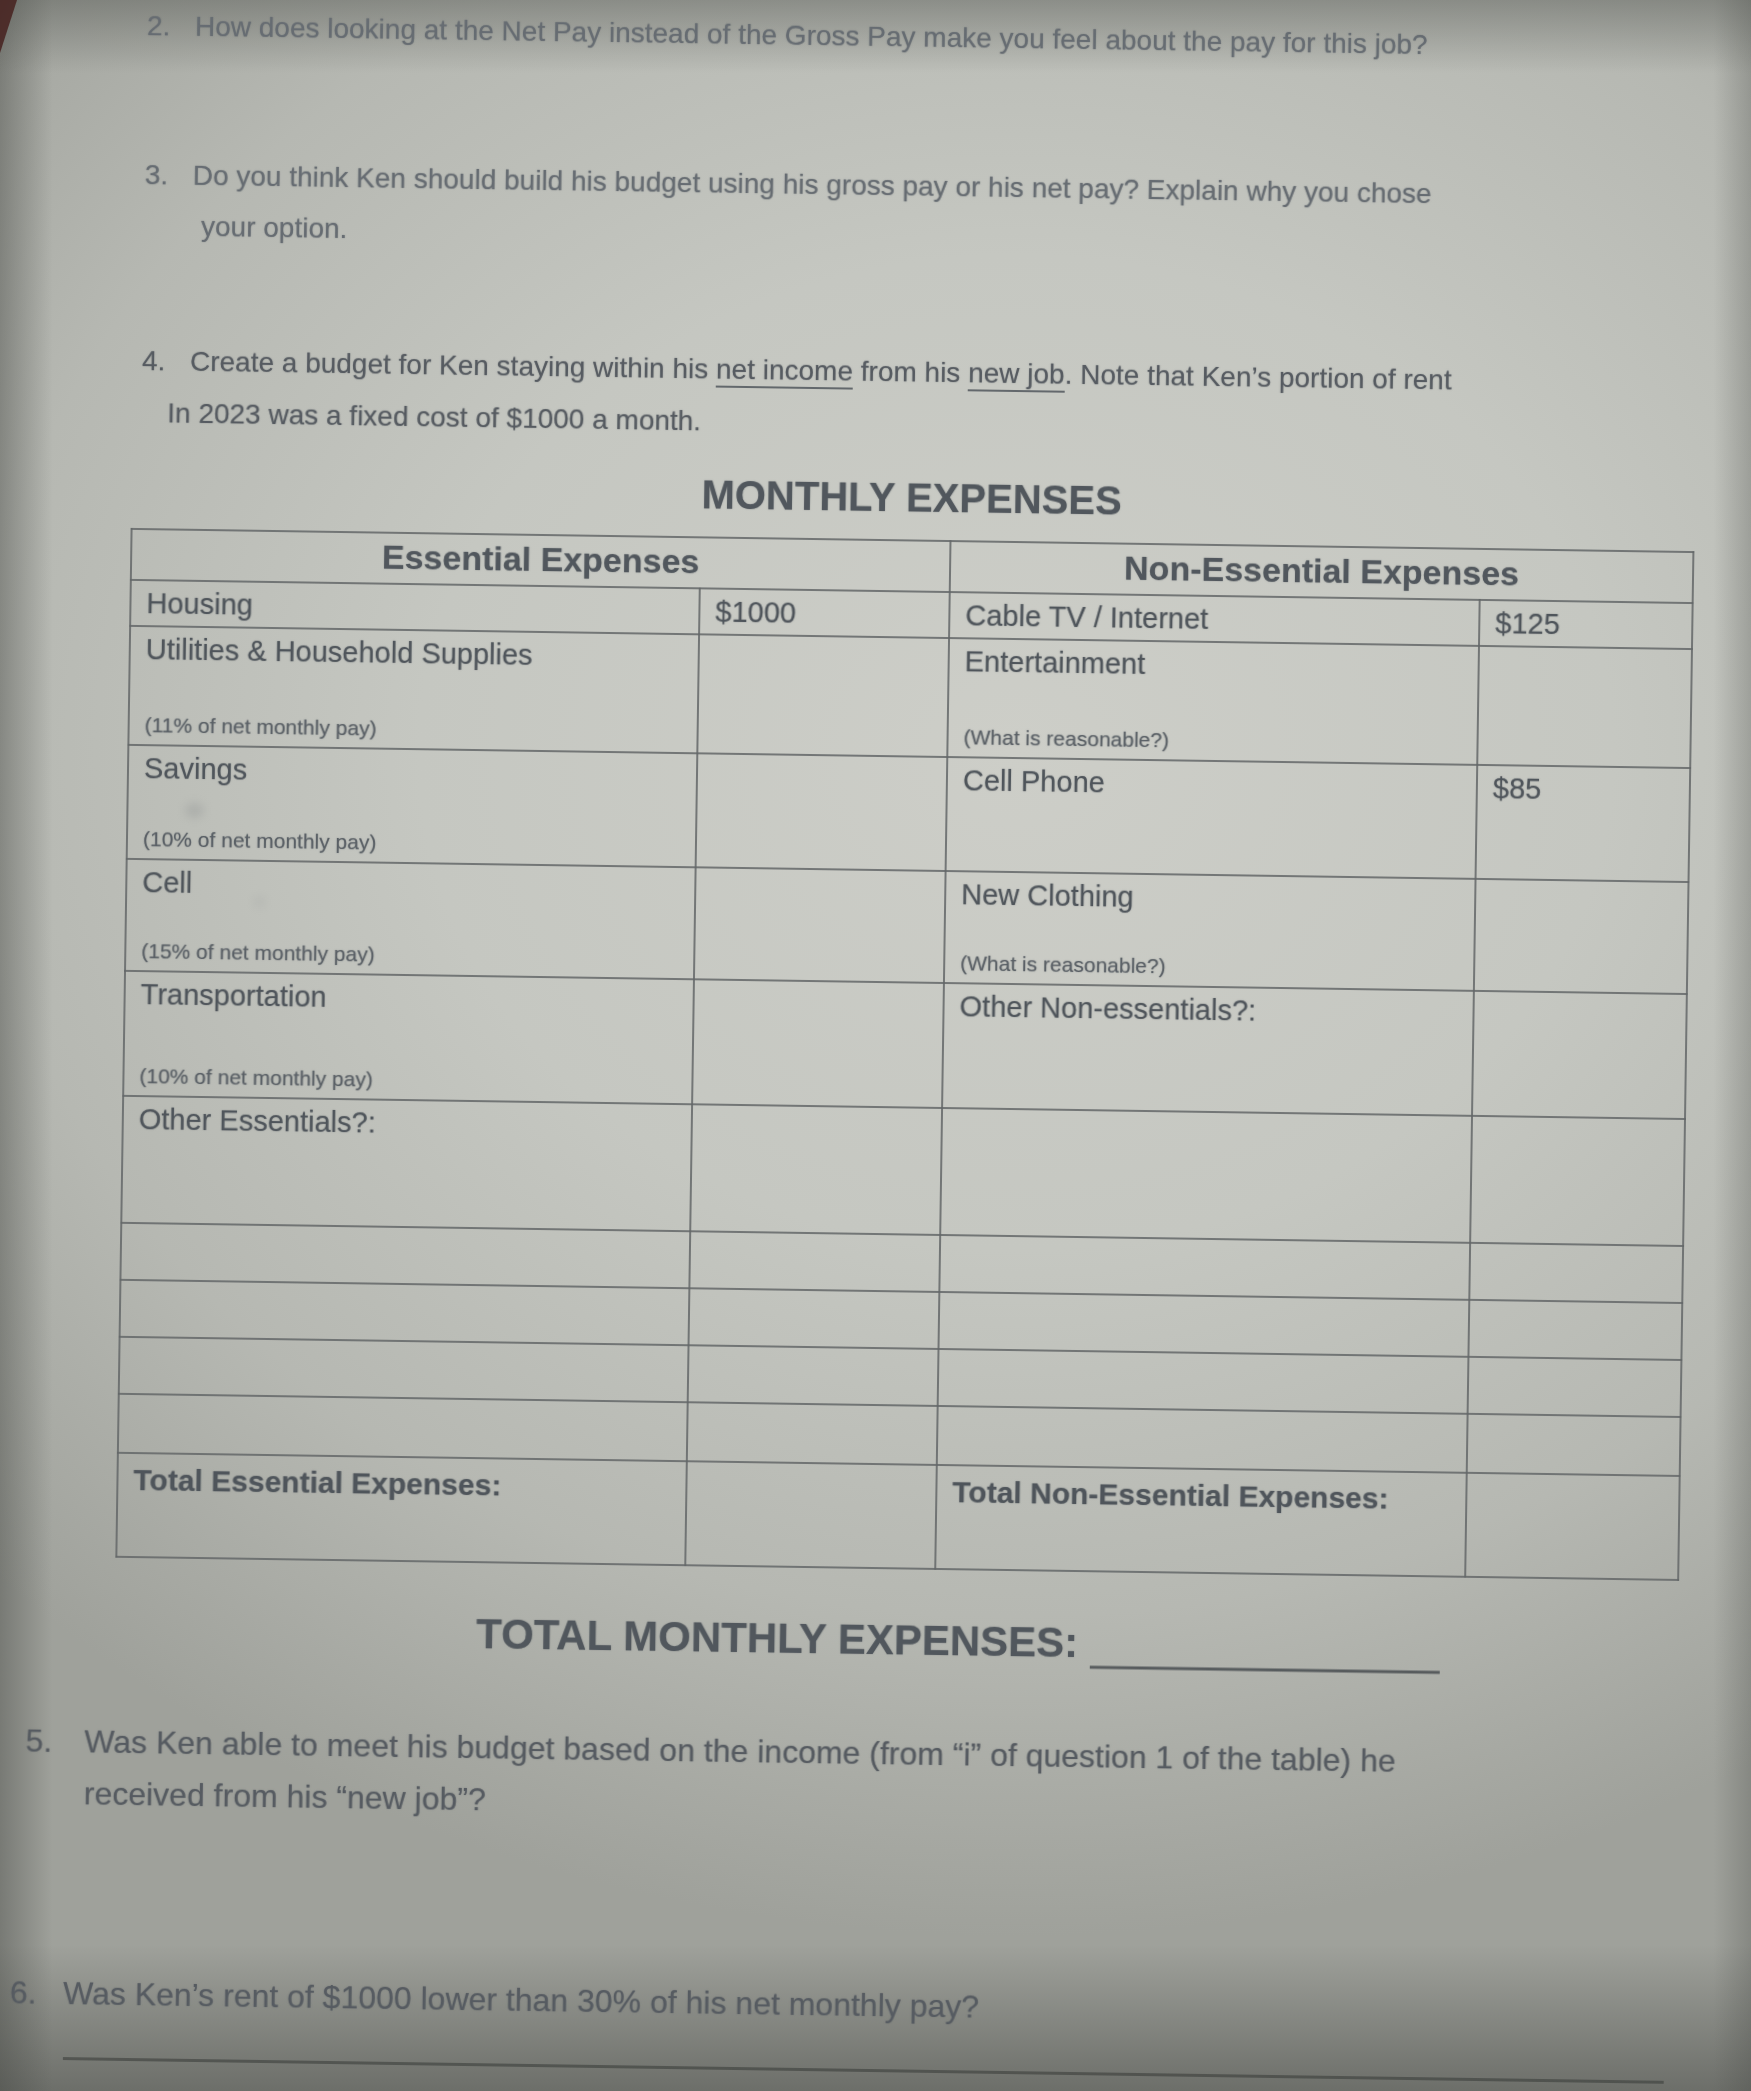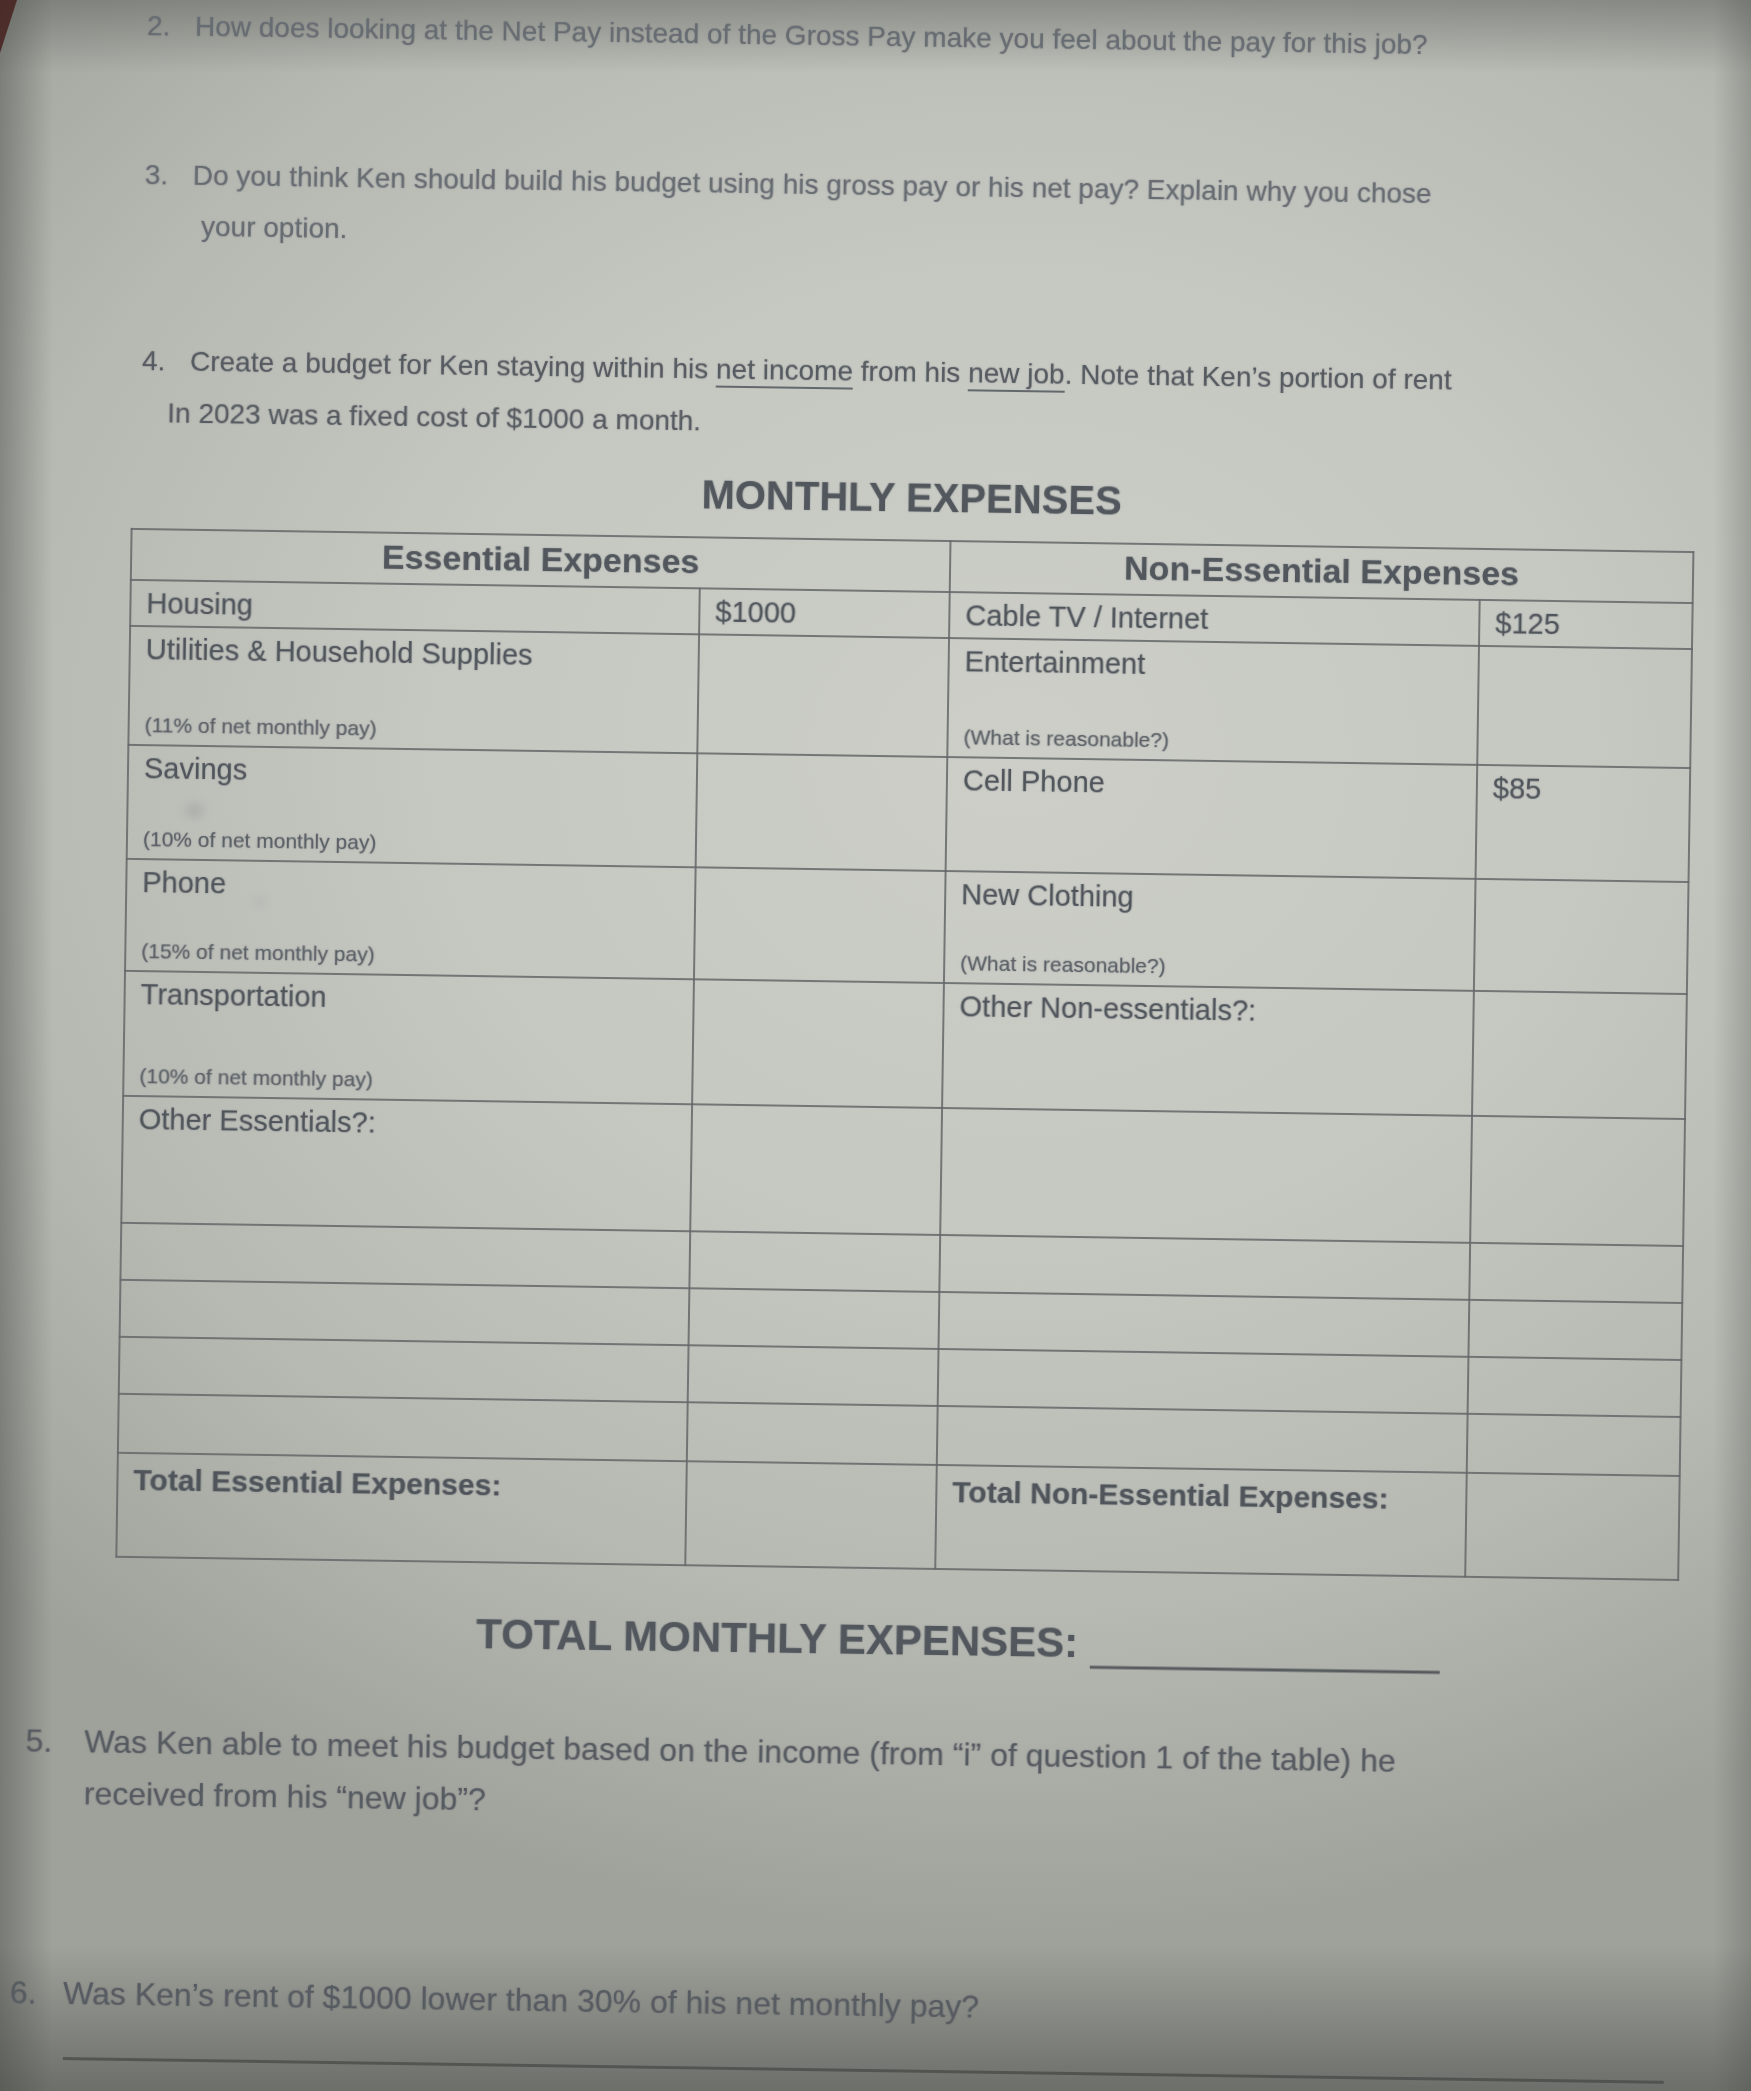--- a/index.html
+++ b/index.html
@@ -123,21 +123,21 @@
           <td class="lab"><span class="item">Entertainment</span><span class="note">(What is reasonable?)</span></td>
           <td class="val"></td>
         </tr>
         <tr class="r2">
           <td class="lab"><span class="item">Savings</span><span class="note">(10% of net monthly pay)</span></td>
           <td class="val"></td>
           <td class="lab vmid"><span class="item">Cell Phone</span></td>
           <td class="val vmid">$85</td>
         </tr>
         <tr class="r3">
-          <td class="lab"><span class="item">Phone</span><span class="note">(15% of net monthly pay)</span></td>
+          <td class="lab"><span class="item">Cell</span><span class="note">(15% of net monthly pay)</span></td>
           <td class="val"></td>
           <td class="lab"><span class="item">New Clothing</span><span class="note">(What is reasonable?)</span></td>
           <td class="val"></td>
         </tr>
         <tr class="r4">
           <td class="lab"><span class="item">Transportation</span><span class="note">(10% of net monthly pay)</span></td>
           <td class="val"></td>
           <td class="lab"><span class="item">Other Non-essentials?:</span><span class="note"></span></td>
           <td class="val"></td>
         </tr>

